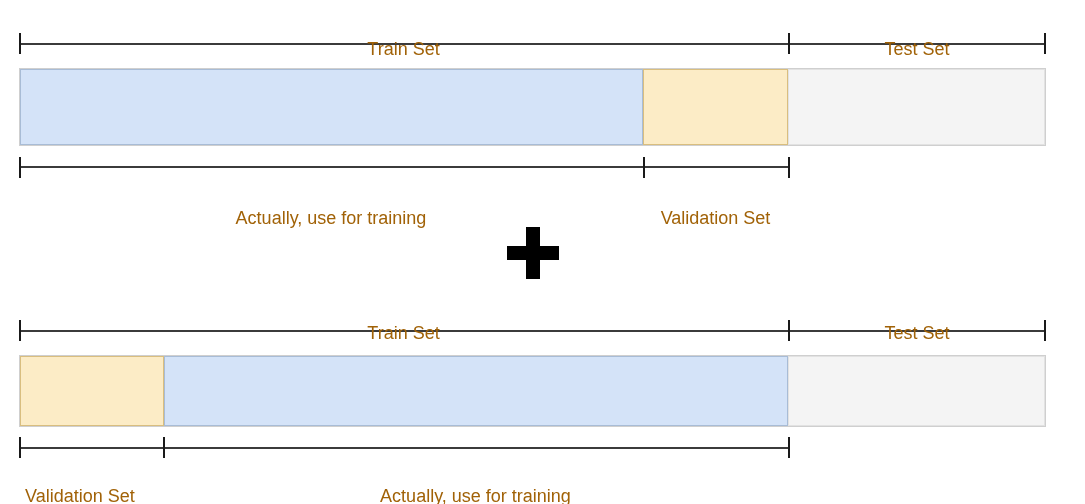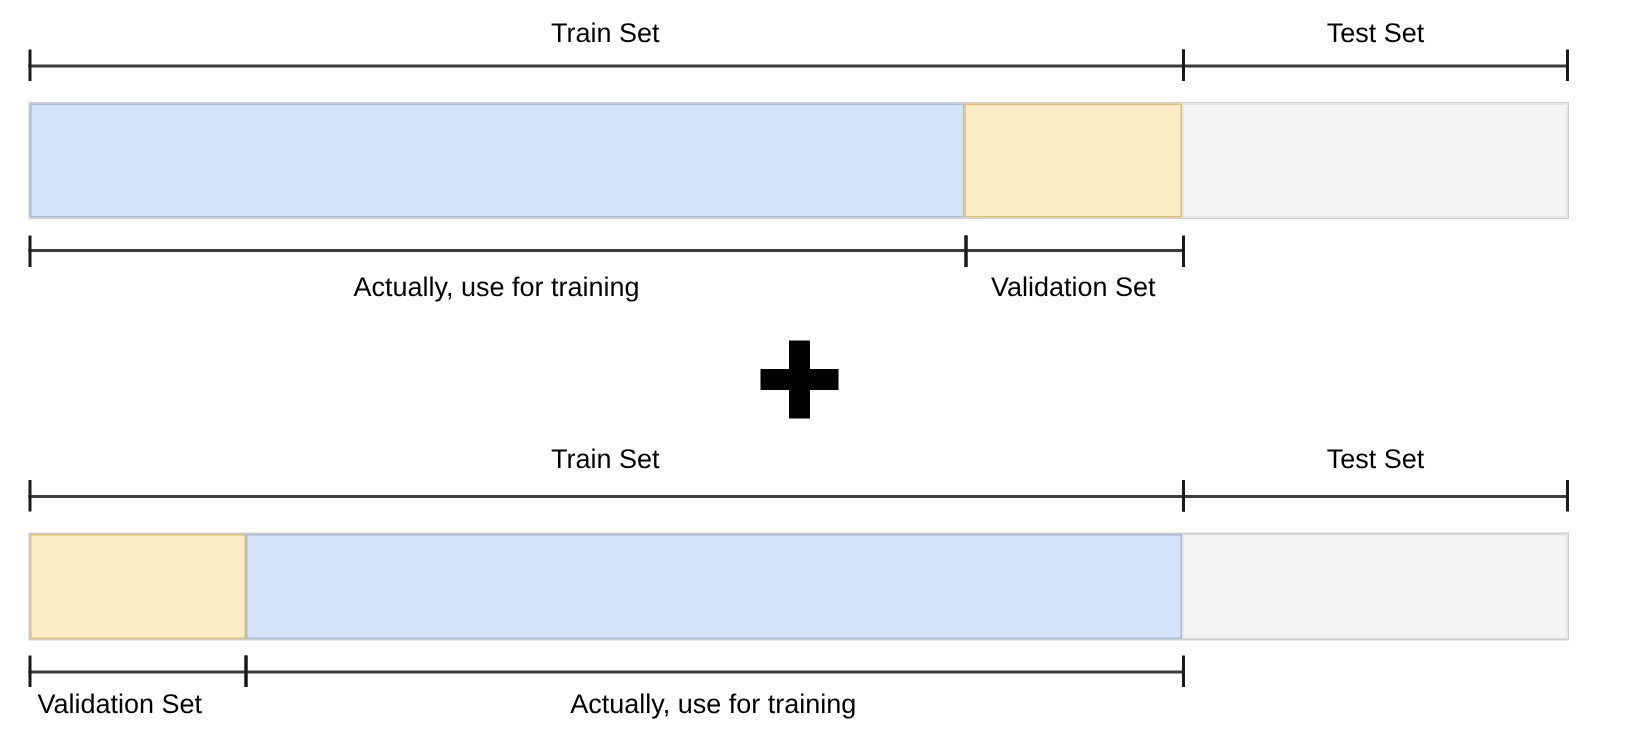--- a/index.html
+++ b/index.html
@@ -33,23 +33,24 @@
   .tick {
     position: absolute;
     width: 2px;
     background: #1a1a1a;
   }
   
   .lbl {
     position: absolute;
     font-size: 18px;
     line-height: 20px;
-    color: #000000;
+    color: #a16207;
     white-space: nowrap;
     text-align: center;
+    margin-top: 27px;
   }
   .lbl.center {
     transform: translateX(-50%);
   }
   .lbl.left {
     text-align: left;
   }
   
   .bar {
     position: absolute;

